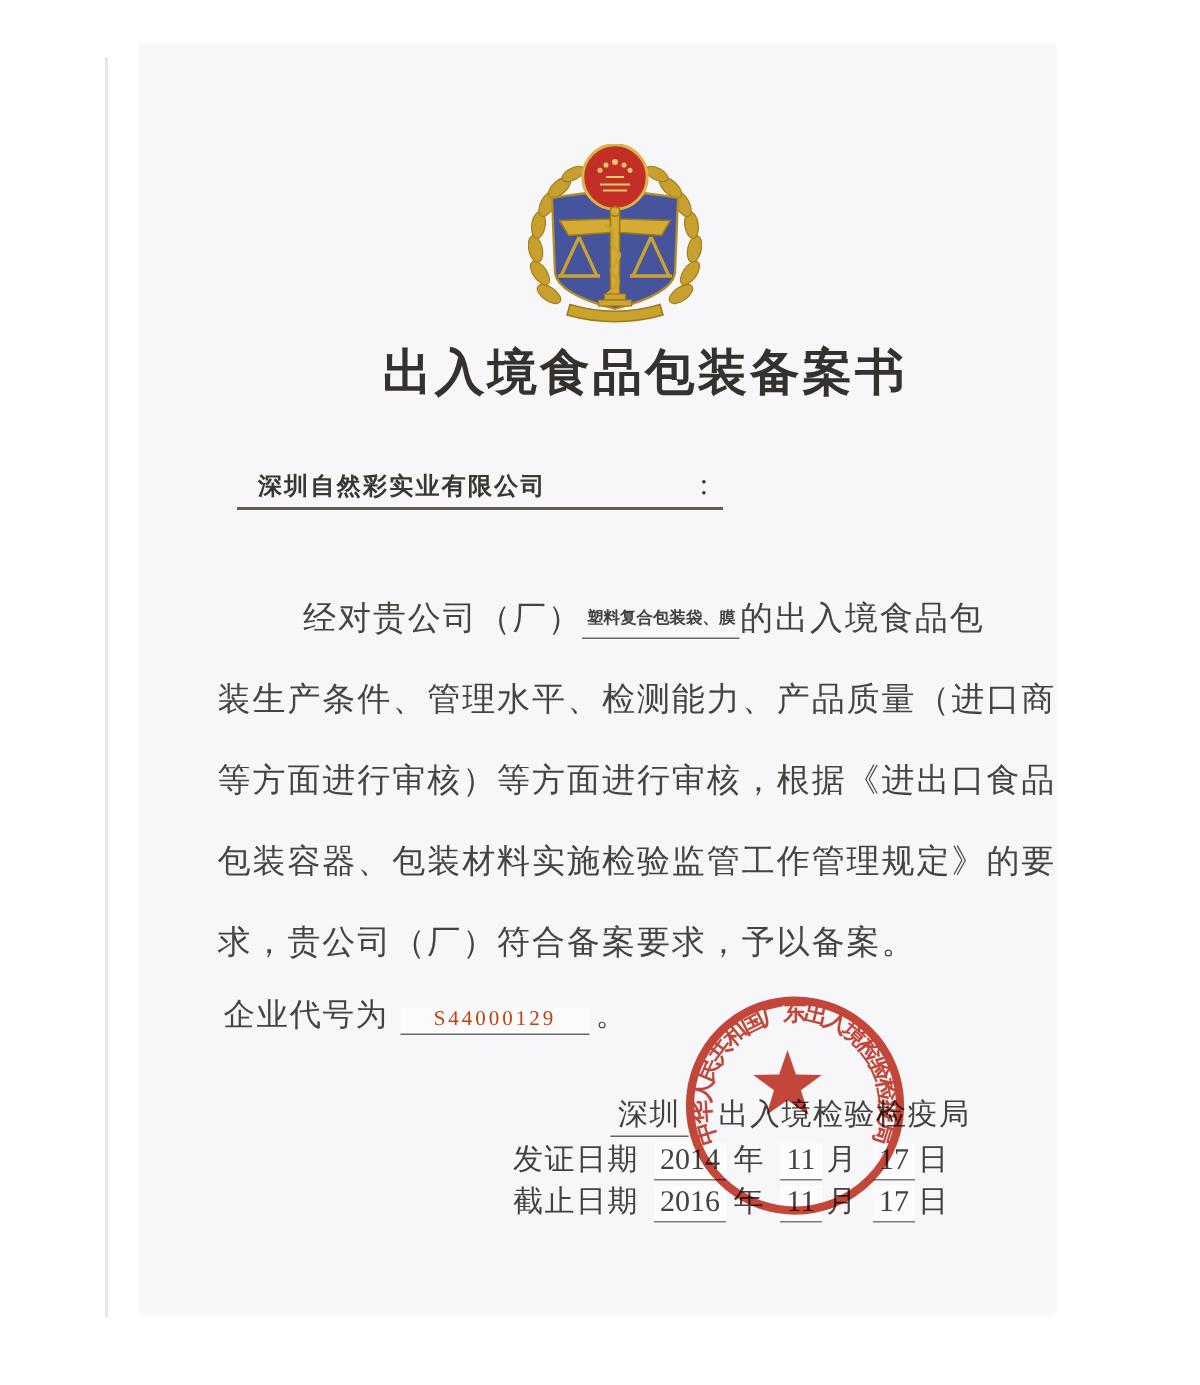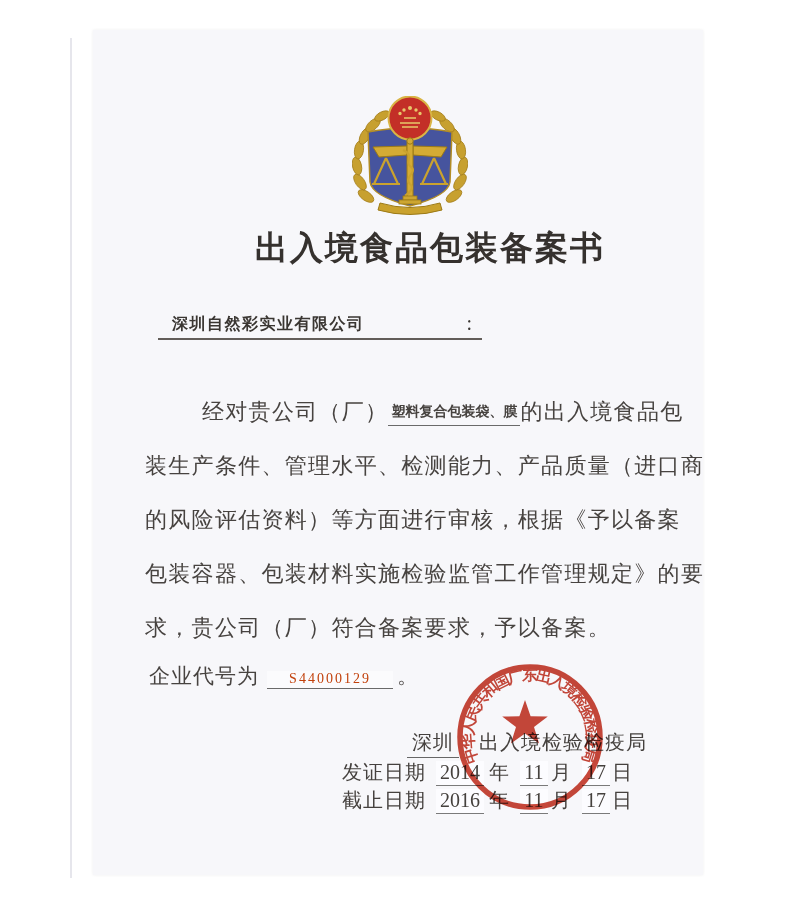--- a/index.html
+++ b/index.html
@@ -17,21 +17,21 @@
   .company-line{position:absolute;left:65px;top:272px;width:324px;height:36px;
                 border-bottom:2px solid #625d59;}
   .company{position:absolute;left:14px;bottom:3px;font-size:16px;font-weight:bold;
            letter-spacing:1.5px;color:#3a3632;white-space:nowrap;}
   .colon{position:absolute;right:10px;bottom:3px;font-size:20px;color:#3a3632;}
   
   .body-line{position:absolute;left:52px;width:552px;font-size:22px;letter-spacing:1.3px;
              color:#474340;line-height:29px;white-space:nowrap;}
   .l1{top:367px;left:109px;width:495px;}
   .l2{top:421px;} .l3{top:475px;} .l4{top:529px;} .l5{top:583px;}
-  .blank{display:inline-block;font-size:14px;font-weight:bold;letter-spacing:0;
+  .blank{display:inline-block;font-size:11px;font-weight:bold;letter-spacing:0;
          border-bottom:1.5px solid #6a6a6a;padding:0 3px 2px 3px;color:#46423f;
          vertical-align:bottom;line-height:22px;}
   
   .code-line{position:absolute;left:56px;top:632px;font-size:21px;color:#474340;letter-spacing:1px;white-space:nowrap;}
   .code-value{display:inline-block;width:126px;text-align:center;border-bottom:1.5px solid #6a6a6a;
               font-family:"Liberation Serif","DejaVu Serif",serif;font-size:14px;letter-spacing:2px;
               margin-left:8px;margin-right:4px;padding-bottom:1px;background:#fbfbfd;color:#c2410c;}
   
   .org-line{position:absolute;left:314px;top:699px;font-size:20px;color:#45413e;letter-spacing:1px;white-space:nowrap;}
   .org-city{display:inline-block;min-width:52px;text-align:center;border-bottom:1.5px solid #666;
@@ -111,21 +111,21 @@
 
     <h1 class="title">出入境食品包装备案书</h1>
 
     <div class="company-line">
       <span class="company">深圳自然彩实业有限公司</span>
       <span class="colon">:</span>
     </div>
 
     <div class="body-line l1"><span>经对贵公司（厂）</span><span class="blank">塑料复合包装袋、膜</span><span>的出入境食品包</span></div>
     <div class="body-line l2">装生产条件、管理水平、检测能力、产品质量（进口商</div>
-    <div class="body-line l3">的风险评估资料）等方面进行审核，根据《予以备案</div>
+    <div class="body-line l3">等方面进行审核）等方面进行审核，根据《进出口食品</div>
     <div class="body-line l4">包装容器、包装材料实施检验监管工作管理规定》的要</div>
     <div class="body-line l5">求，贵公司（厂）符合备案要求，予以备案。</div>
 
     <div class="code-line">
       <span>企业代号为</span><span class="code-value">S44000129</span><span>。</span>
     </div>
 
     <div class="org-line">
       <span class="org-city">深圳</span><span>出入境检验检疫局</span>
     </div>

